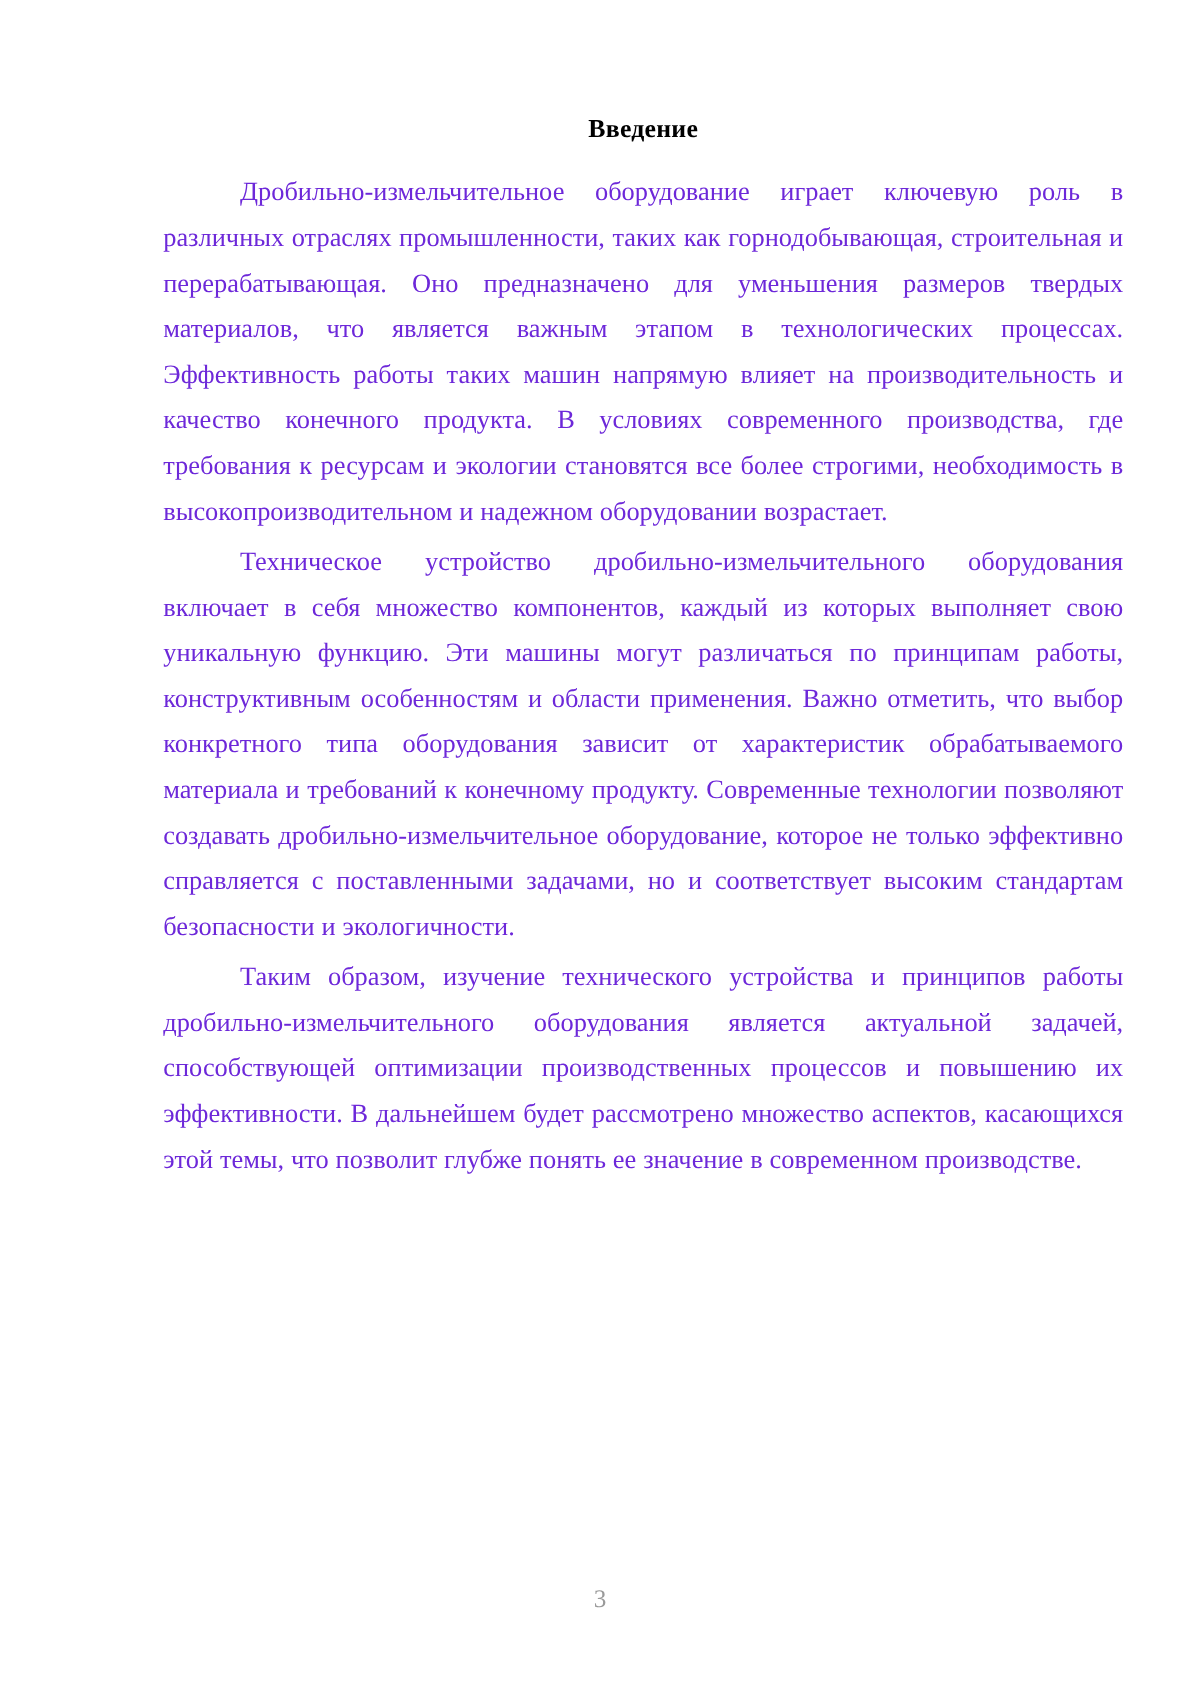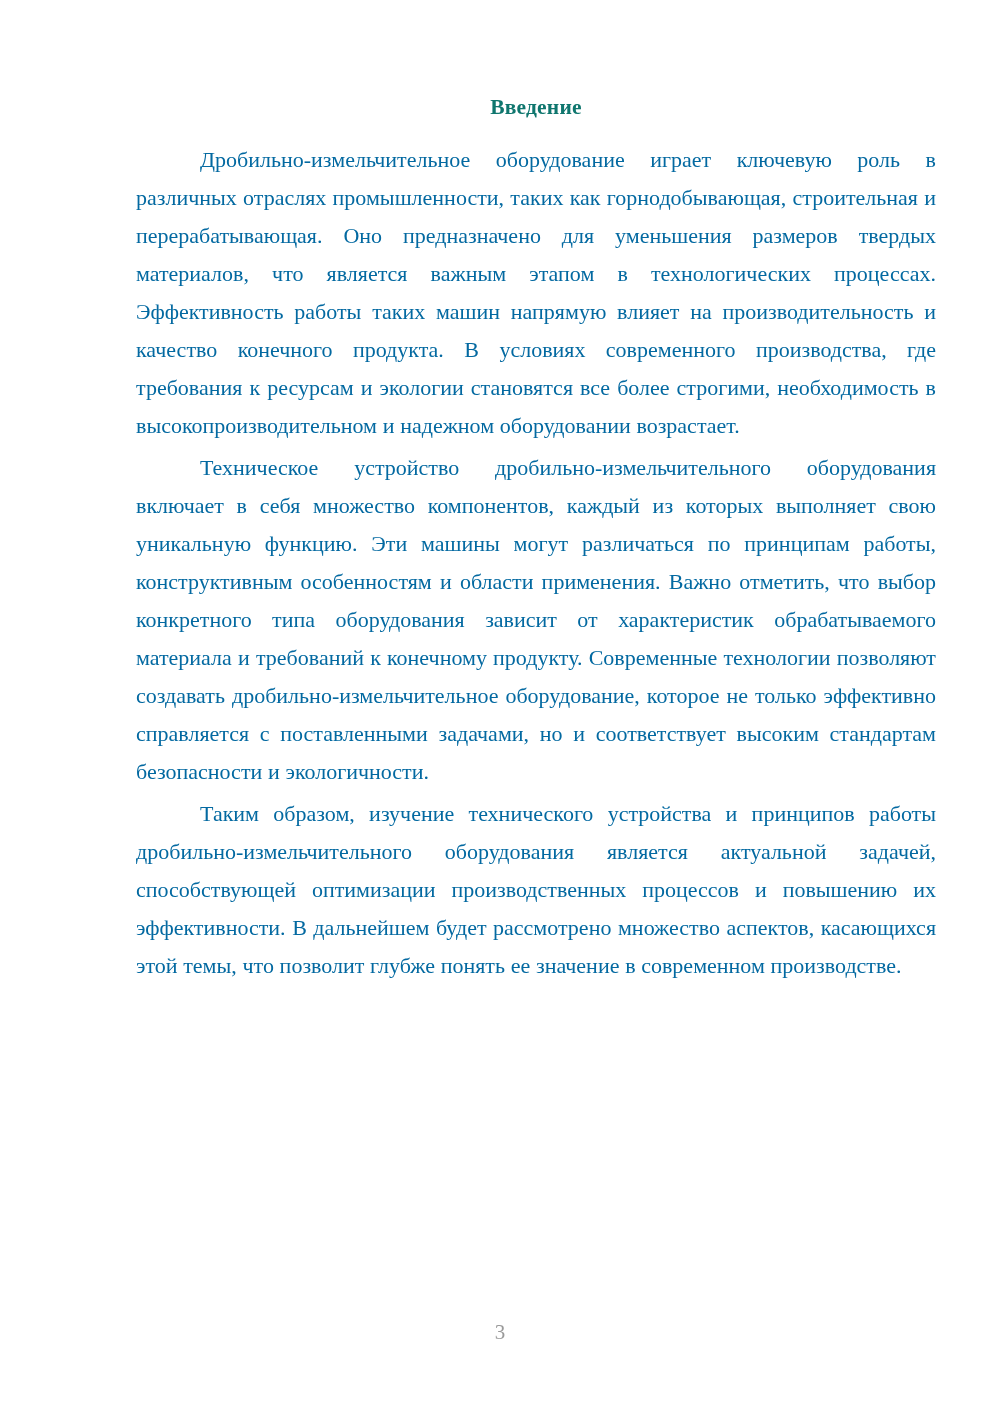--- a/index.html
+++ b/index.html
@@ -29,32 +29,32 @@
   }
 
   .doc-title {
     font-family: "Liberation Serif", "DejaVu Serif", serif;
     font-size: 21.5px;
     font-weight: bold;
     text-align: center;
     line-height: 1.45;
     letter-spacing: 0.2px;
     margin: 0 0 18px 0;
-    color: #0f766e;
+    color: #000000;
   }
 
   .para {
     font-family: "Liberation Serif", "DejaVu Serif", serif;
     font-size: 22px;
     line-height: 38px;
     text-align: justify;
     text-justify: inter-word;
     text-indent: 64px;
     margin: 0 0 4px 0;
-    color: #0369a1;
+    color: #6d28d9;
     hyphens: none;
     word-spacing: 0.2px;
   }
 
   .para.last {
     margin-bottom: 0;
     font-family: Liberation Serif, serif;
   }
 
   .page-number {

